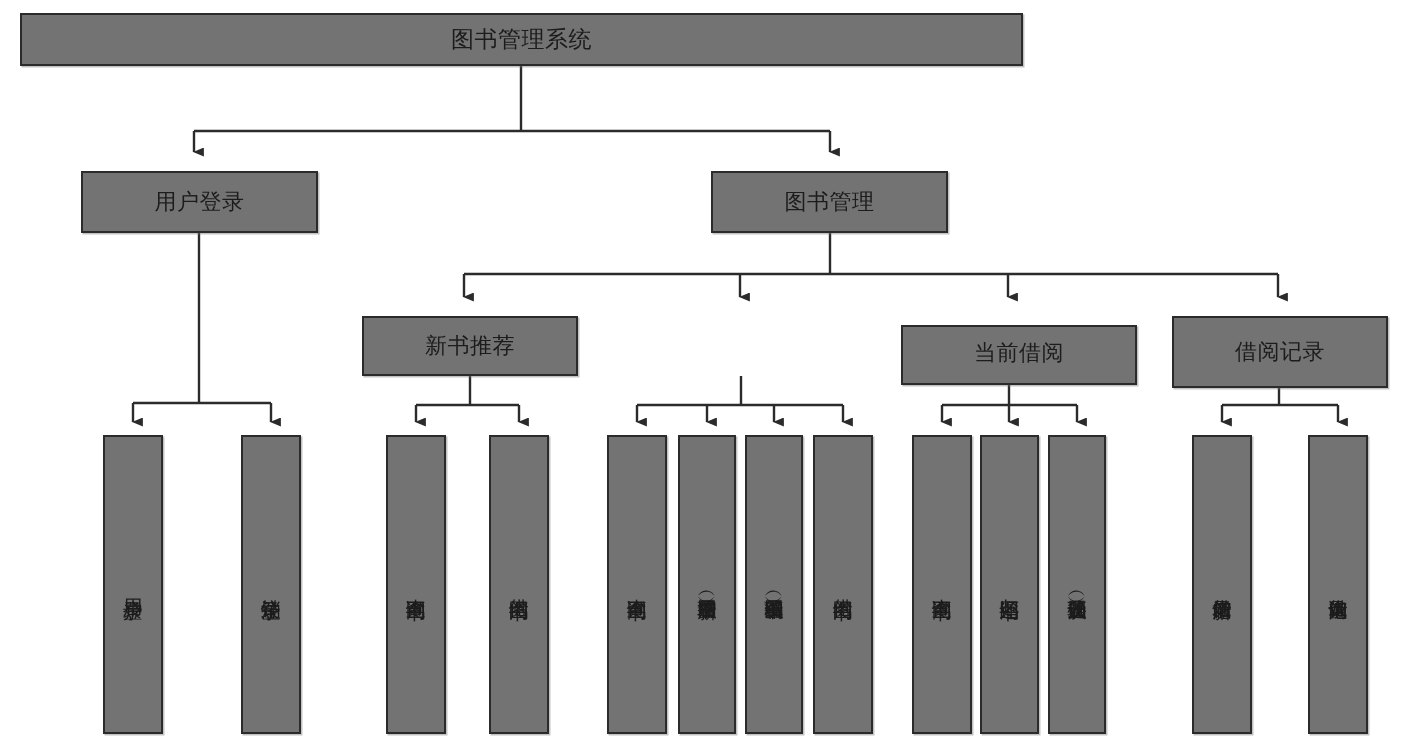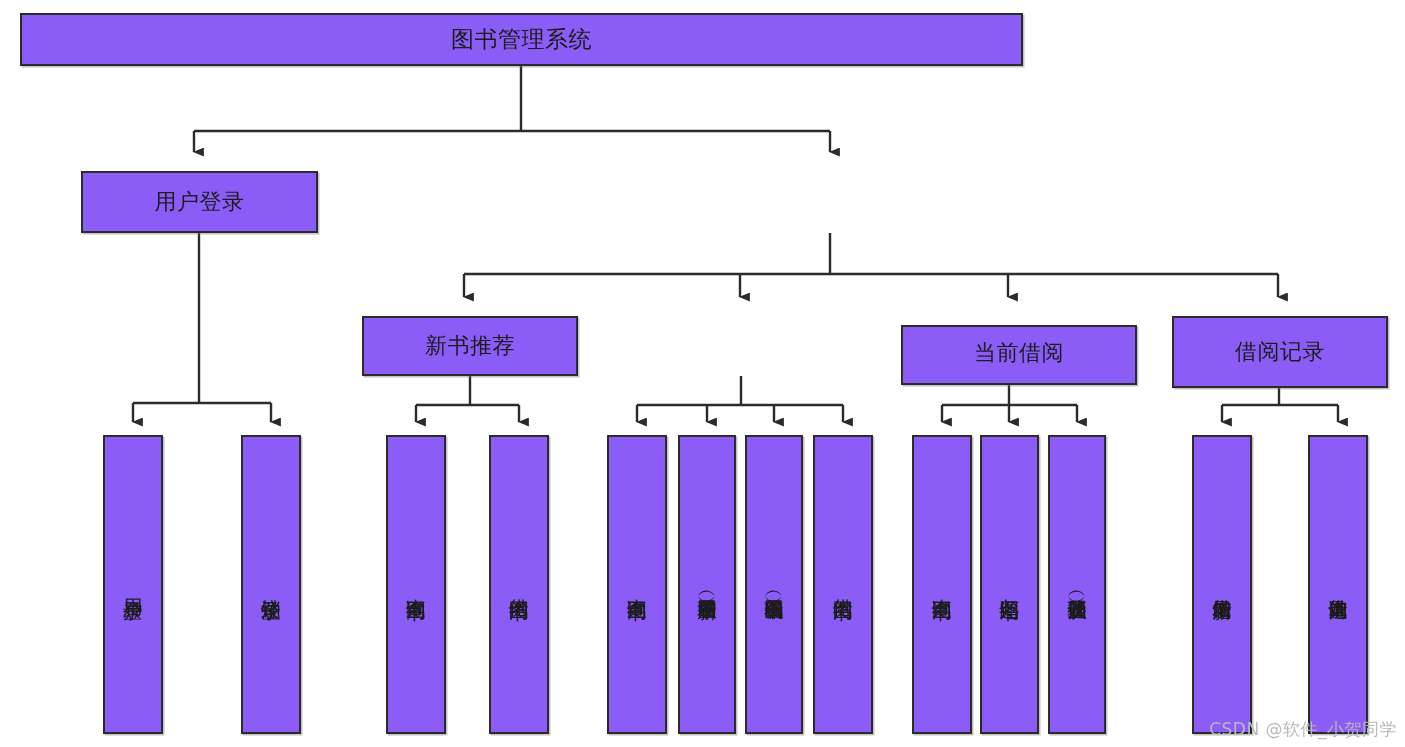--- a/index.html
+++ b/index.html
@@ -22,21 +22,21 @@
     position: absolute;
     left: 0;
     top: 0;
     width: 1405px;
     height: 747px;
     pointer-events: none;
   }
   .node {
     position: absolute;
     box-sizing: border-box;
-    background: #8b5cf6;
+    background: #737373;
     border: 2.5px solid #2b2b2b;
     box-shadow: 1.5px 1.5px 0 0 rgba(120,120,120,0.45);
     display: flex;
     align-items: center;
     justify-content: center;
     color: #1c1c1c;
     z-index: 2;
   }
   .node .lbl {
     display: block;
@@ -138,20 +138,23 @@
   </svg>
 
   <div class="node horiz root" style="left:20px; top:13px; width:1003px; height:53px;">
     <span class="lbl">图书管理系统</span>
   </div>
 
   <div class="node horiz" style="left:81px; top:171px; width:237px; height:62px;">
     <span class="lbl">用户登录</span>
   </div>
 
+  <div class="node horiz" style="left:711px; top:171px; width:237px; height:62px;">
+    <span class="lbl">图书管理</span>
+  </div>
 
   <div class="node horiz" style="left:362px; top:316px; width:216px; height:60px;font-family:Liberation Serif, serif;">
     <span class="lbl">新书推荐</span>
   </div>
 
 
   <div class="node horiz" style="left:901px; top:325px; width:236px; height:60px;font-family:Liberation Mono, monospace;">
     <span class="lbl">当前借阅</span>
   </div>
 
@@ -196,15 +199,14 @@
     <span class="lbl">确认归还（管理员）</span>
   </div>
 
   <div class="node vert small" style="left:1192px; top:435px; width:60px; height:299px;">
     <span class="lbl">新增借阅记录</span>
   </div>
   <div class="node vert small" style="left:1308px; top:435px; width:60px; height:299px;">
     <span class="lbl">查询借阅记录</span>
   </div>
 
-  <div id="watermark">CSDN @软件_小贺同学</div>
 
 </div>
 
 </body></html>

